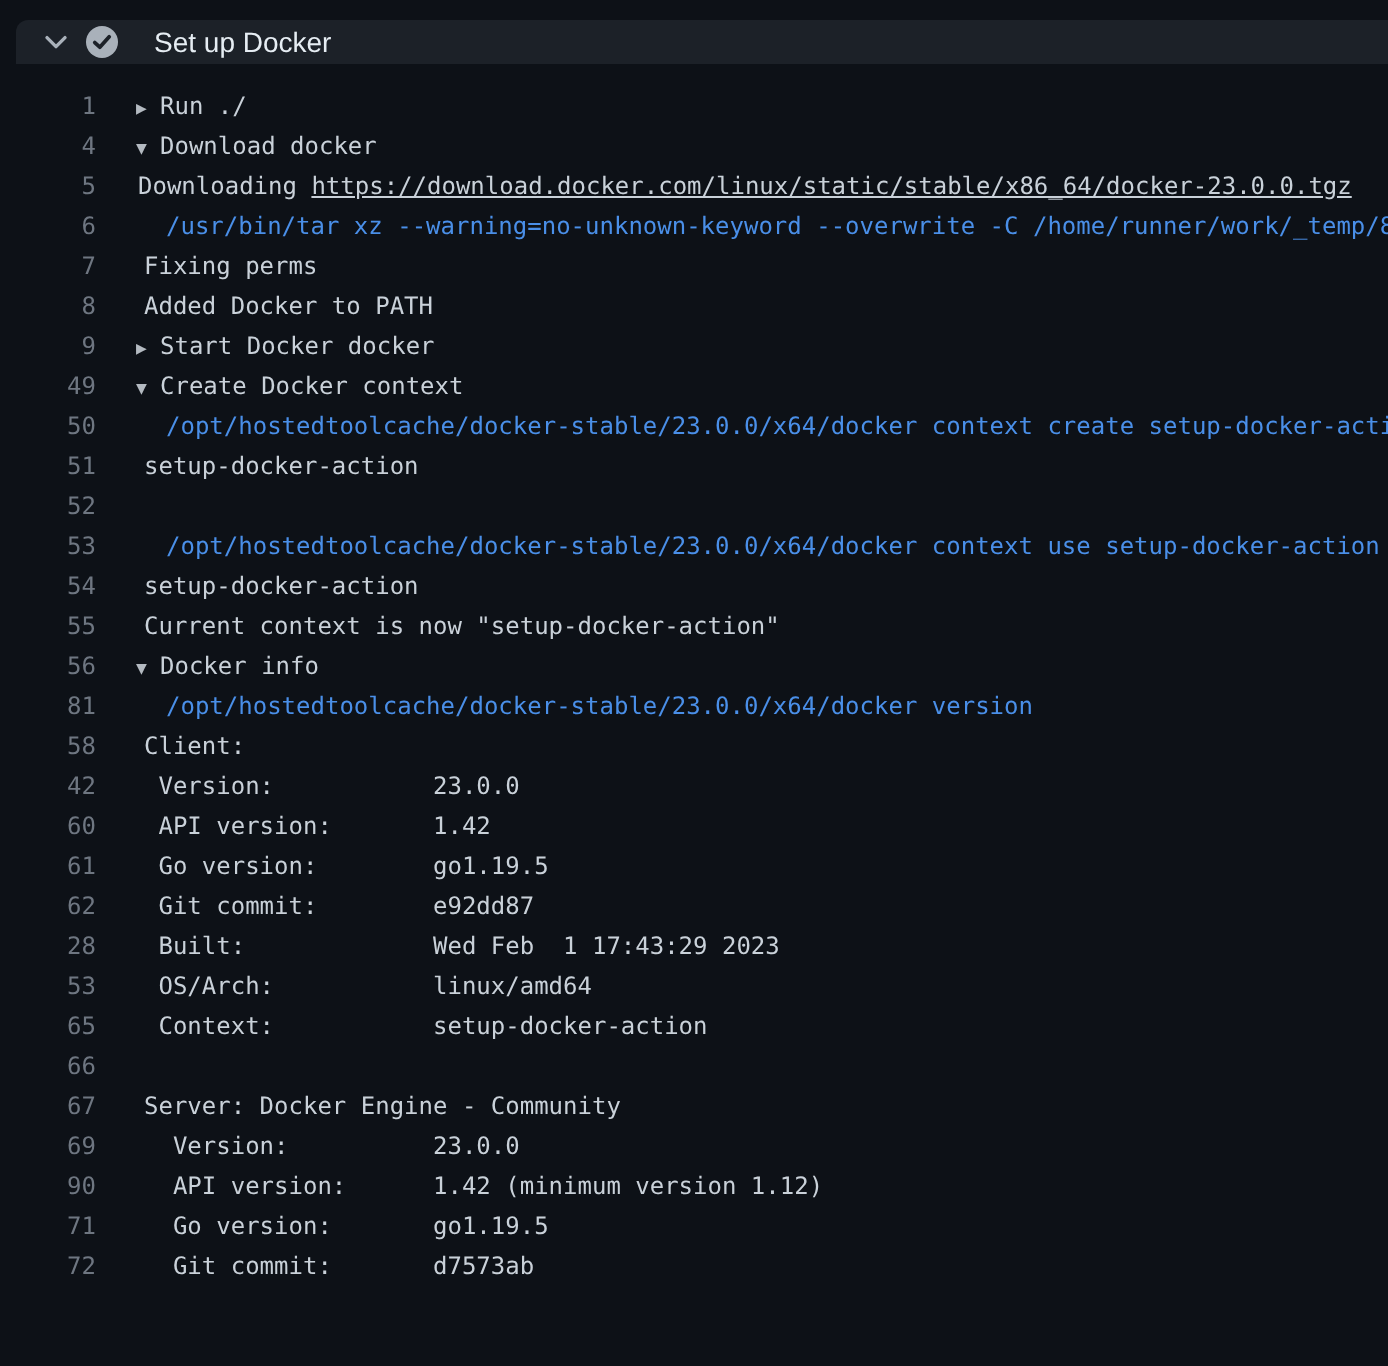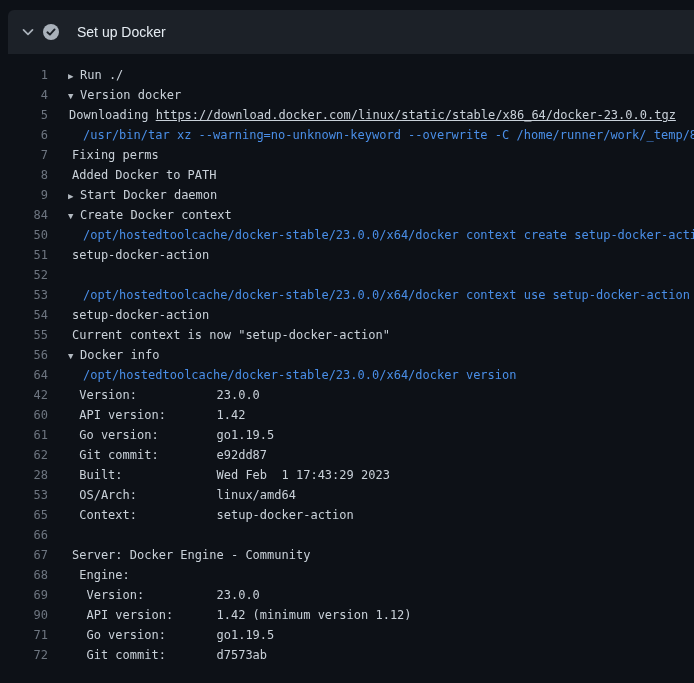--- a/index.html
+++ b/index.html
@@ -13,21 +13,21 @@
   }
   *{box-sizing:border-box;}
   html,body{margin:0;padding:0;}
   body{
     width:694px;height:683px;overflow:hidden;
     background:var(--page-bg);
     font-family:"Liberation Sans","DejaVu Sans",sans-serif;
   }
   .step-header{
     margin:10px 0 0 8px;
-    height:44px;
+    height:22px;
     background:var(--header-bg);
     border-radius:6px 0 0 0;
     display:flex;align-items:center;
     padding-left:13px;
     cursor:pointer;
   }
   .chev{flex:none;display:flex;align-items:center;cursor:pointer;}
   .status{flex:none;margin-left:8px;display:flex;align-items:center;}
   .step-title{
     margin-left:18px;
@@ -73,42 +73,42 @@
     <svg width="16" height="16" viewBox="0 0 16 16">
       <circle cx="8" cy="8" r="8" fill="#a9b1ba"></circle>
       <path d="M4.4 8.3 L6.9 10.6 L11.6 5.4" fill="none" stroke="#1c2128" stroke-width="1.9" stroke-linecap="round" stroke-linejoin="round"></path>
     </svg>
   </span>
   <span class="step-title">Set up Docker</span>
 </div>
 
 <div class="log" id="log-lines">
     <div class="row"><span class="num">1</span><span class="grp"><span class="marker">▶</span><span>Run ./</span></span></div>
-    <div class="row"><span class="num">4</span><span class="grp"><span class="marker">▼</span><span>Version docker</span></span></div>
+    <div class="row"><span class="num">4</span><span class="grp"><span class="marker">▼</span><span>Download docker</span></span></div>
     <div class="row"><span class="num">5</span><span class="lnk"><span>Downloading </span><a>https://download.docker.com/linux/static/stable/x86_64/docker-23.0.0.tgz</a></span></div>
     <div class="row"><span class="num">6</span><span class="cmd">/usr/bin/tar xz --warning=no-unknown-keyword --overwrite -C /home/runner/work/_temp/8c915</span></div>
     <div class="row"><span class="num">7</span><span class="out">Fixing perms</span></div>
     <div class="row"><span class="num">8</span><span class="out">Added Docker to PATH</span></div>
-    <div class="row"><span class="num">9</span><span class="grp"><span class="marker">▶</span><span>Start Docker daemon</span></span></div>
-    <div class="row"><span class="num">84</span><span class="grp"><span class="marker">▼</span><span>Create Docker context</span></span></div>
+    <div class="row"><span class="num">9</span><span class="grp"><span class="marker">▶</span><span>Start Docker docker</span></span></div>
+    <div class="row"><span class="num">49</span><span class="grp"><span class="marker">▼</span><span>Create Docker context</span></span></div>
     <div class="row"><span class="num">50</span><span class="cmd">/opt/hostedtoolcache/docker-stable/23.0.0/x64/docker context create setup-docker-action</span></div>
     <div class="row"><span class="num">51</span><span class="out">setup-docker-action</span></div>
     <div class="row"><span class="num">52</span></div>
     <div class="row"><span class="num">53</span><span class="cmd">/opt/hostedtoolcache/docker-stable/23.0.0/x64/docker context use setup-docker-action</span></div>
     <div class="row"><span class="num">54</span><span class="out">setup-docker-action</span></div>
     <div class="row"><span class="num">55</span><span class="out">Current context is now "setup-docker-action"</span></div>
     <div class="row"><span class="num">56</span><span class="grp"><span class="marker">▼</span><span>Docker info</span></span></div>
-    <div class="row"><span class="num">64</span><span class="cmd">/opt/hostedtoolcache/docker-stable/23.0.0/x64/docker version</span></div>
+    <div class="row"><span class="num">81</span><span class="cmd">/opt/hostedtoolcache/docker-stable/23.0.0/x64/docker version</span></div>
+    <div class="row"><span class="num">58</span><span class="out">Client:</span></div>
     <div class="row"><span class="num">42</span><span class="out"> Version:           23.0.0</span></div>
     <div class="row"><span class="num">60</span><span class="out"> API version:       1.42</span></div>
     <div class="row"><span class="num">61</span><span class="out"> Go version:        go1.19.5</span></div>
     <div class="row"><span class="num">62</span><span class="out"> Git commit:        e92dd87</span></div>
     <div class="row"><span class="num">28</span><span class="out"> Built:             Wed Feb  1 17:43:29 2023</span></div>
     <div class="row"><span class="num">53</span><span class="out"> OS/Arch:           linux/amd64</span></div>
     <div class="row"><span class="num">65</span><span class="out"> Context:           setup-docker-action</span></div>
     <div class="row"><span class="num">66</span><span class="out"></span></div>
     <div class="row"><span class="num">67</span><span class="out">Server: Docker Engine - Community</span></div>
-    <div class="row"><span class="num">68</span><span class="out"> Engine:</span></div>
     <div class="row"><span class="num">69</span><span class="out">  Version:          23.0.0</span></div>
     <div class="row"><span class="num">90</span><span class="out">  API version:      1.42 (minimum version 1.12)</span></div>
     <div class="row"><span class="num">71</span><span class="out">  Go version:       go1.19.5</span></div>
     <div class="row"><span class="num">72</span><span class="out">  Git commit:       d7573ab</span></div>
   </div>
 
 </body></html>

